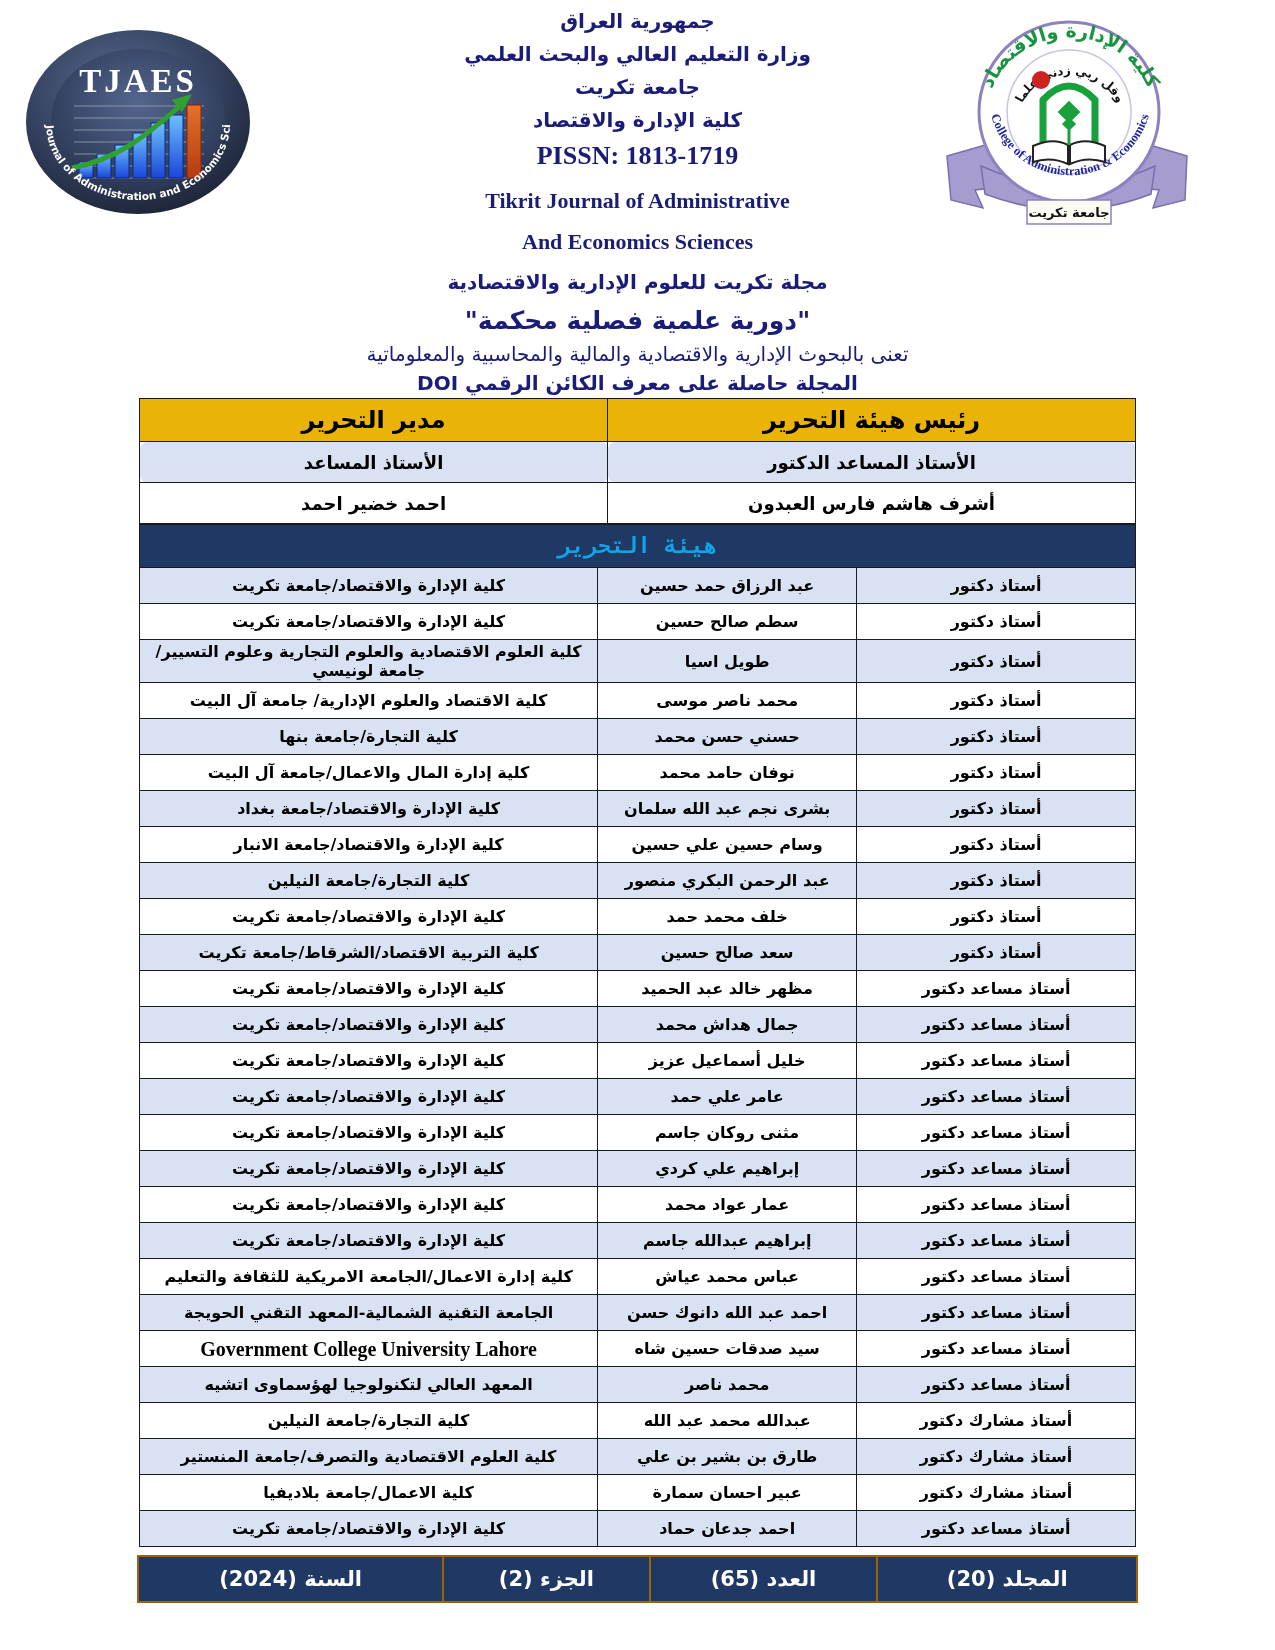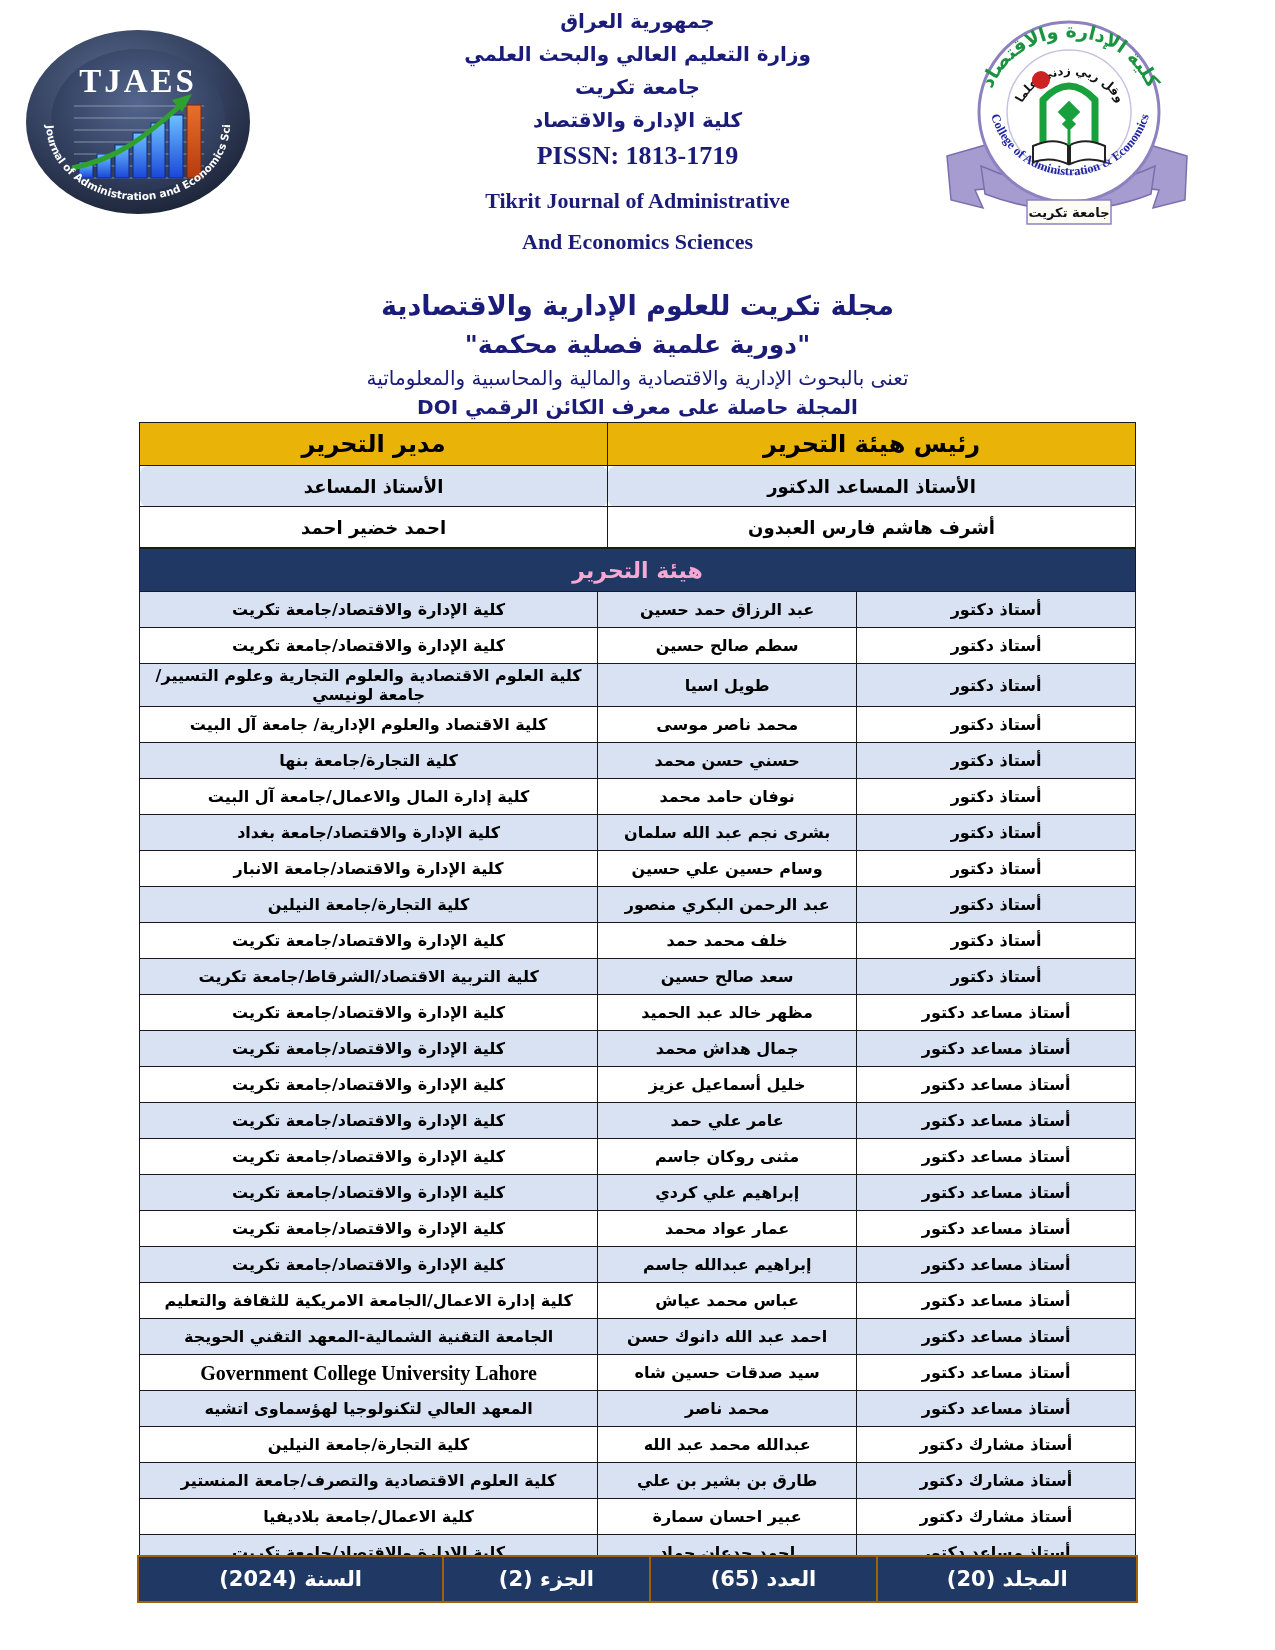--- a/index.html
+++ b/index.html
@@ -13,21 +13,21 @@
   
   .logo-left{position:absolute;top:28px;left:24px;width:228px;height:188px;}
   .logo-right{position:absolute;top:18px;left:945px;width:244px;height:214px;}
   
   .header-block{padding-top:5px;text-align:center;}
   .header-line{font-size:20px;font-weight:bold;line-height:33px;color:#1b1b78;direction:rtl;}
   .issn-line{font-family:"Liberation Serif",serif;font-size:26px;font-weight:bold;line-height:37px;color:#1b1b78;}
   
   .title-block{text-align:center;margin-top:6px;}
   .title-en{font-family:"Liberation Serif",serif;font-size:22px;font-weight:bold;line-height:41px;color:#1b1b78;}
-  .title-ar{font-size:27px;font-weight:bold;line-height:40px;color:#1b1b78;direction:rtl;margin-top:24px;}
+  .title-ar{font-size:20px;font-weight:bold;line-height:40px;color:#1b1b78;direction:rtl;}
   .subtitle-ar{font-size:25px;font-weight:bold;line-height:37px;color:#1b1b78;direction:rtl;}
   .scope-ar{font-size:20px;font-weight:normal;line-height:30px;color:#1b1b78;direction:rtl;}
   .doi-ar{font-size:20px;font-weight:bold;line-height:29px;color:#1b1b78;direction:rtl;}
   
   table.doc{border-collapse:collapse;width:997px;margin:0 auto;direction:rtl;}
   table.doc td,table.doc th{
     border:1px solid #1a1a1a;
     text-align:center;vertical-align:middle;
     font-weight:bold;color:#000;
     padding:2px 6px;
@@ -35,22 +35,22 @@
   .editors{margin-top:8px;}
   .editors th{
     background:#eab308;color:#ffffff;
     font-size:24px;height:38px;
     border-bottom:3px double #cfcfcf;
   }
   .editors td{font-size:18px;height:36px;border-radius:8px;}
   .editors tbody tr:nth-child(odd) td{background:#d9e2f3;}
   .board{margin-top:9px;}
   .board th.board-title{
-    background:#1f3864;color:#f9a8d4;
-    font-size:22px;height:38px;
+    background:#1f3864;color:#0ea5e9;
+    font-size:22px;height:38px;font-family:Liberation Mono, monospace;
   }
   .board td{font-size:16px;height:31px;line-height:1.2;}
   .board tbody tr:nth-child(odd) td{background:#d9e2f3;}
   .board td.latin{font-family:"Liberation Serif",serif;font-size:20px;}
   
   table.footer{
     position:absolute;left:137px;top:1555px;
     border-collapse:collapse;width:1001px;direction:rtl;
   }
   table.footer td{

